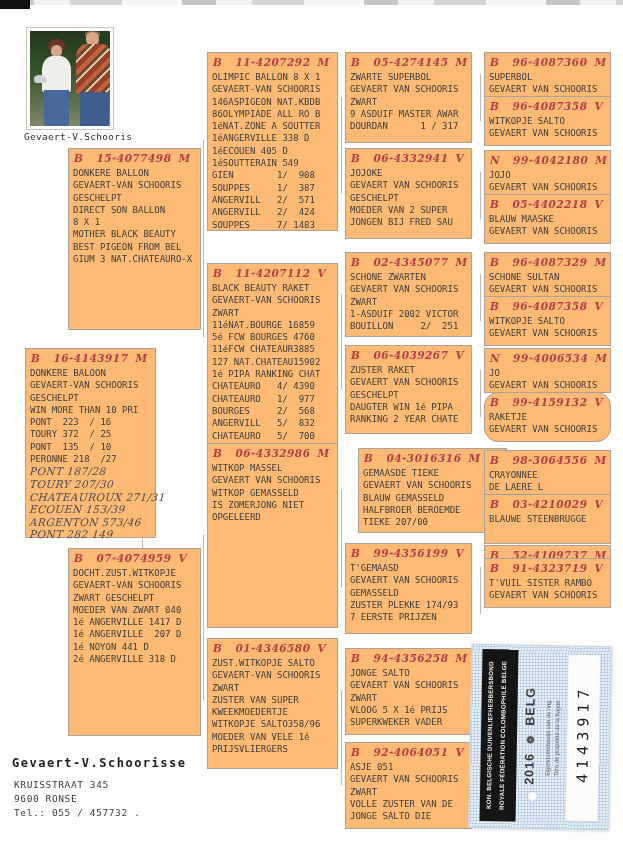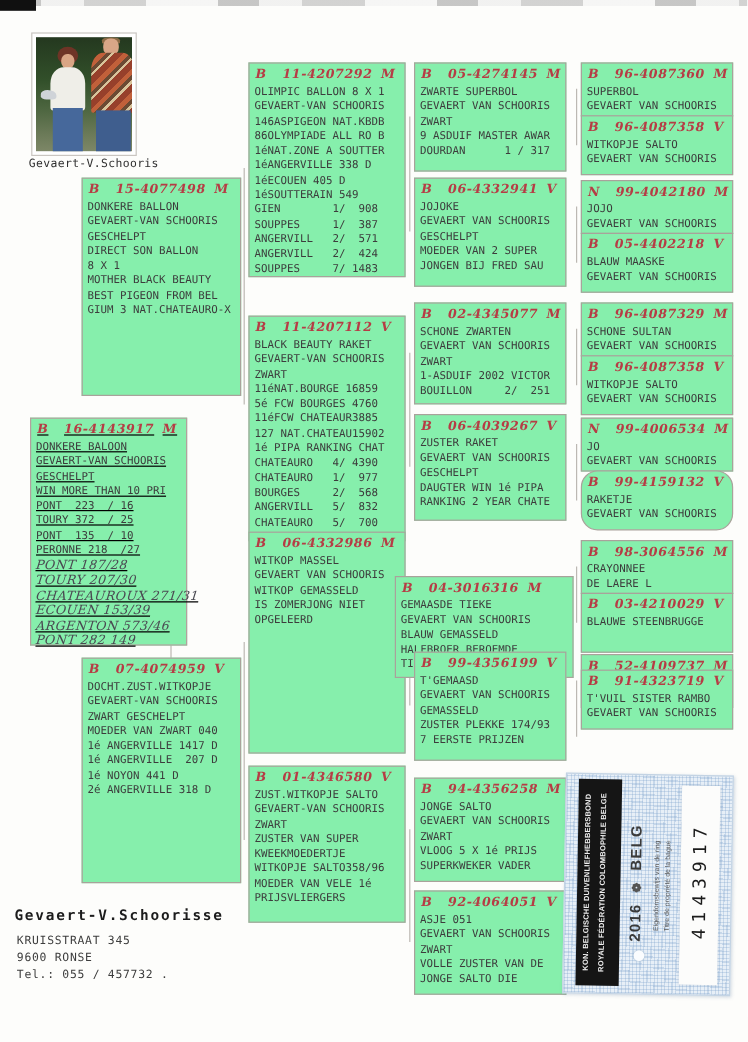--- a/index.html
+++ b/index.html
@@ -23,23 +23,23 @@
   .w-top{left:12px;top:25px;width:29px;height:36px;background:#efeee8;border-radius:38% 38% 8% 8%;}
   .w-jeans{left:14px;top:59px;width:25px;height:40px;background:#46689b;}
   .pigeon{left:4px;top:44px;width:13px;height:8px;background:#cfd3d8;border-radius:60% 80% 40% 50%;}
   .m-head{left:56px;top:1px;width:13px;height:14px;background:#d8a687;border-radius:45%;}
   .m-hair{left:55px;top:0;width:15px;height:5px;background:#8a6b45;border-radius:50% 50% 0 0;}
   .m-shirt{left:46px;top:13px;width:36px;height:50px;border-radius:28% 28% 4% 4%;
     background:repeating-linear-gradient(135deg,#97402b 0 5px,#c1603a 5px 9px,#6b4a33 9px 12px,#d8c39a 12px 14px);}
   .m-jeans{left:50px;top:61px;width:29px;height:40px;background:#3f5e8e;}
   .photo-caption{position:absolute;left:24px;top:131px;font-size:9.5px;color:#2f2f2f;letter-spacing:.3px;}
   
-  .pbox{position:absolute;background:#86efac;border:1px solid #a9a29b;box-sizing:border-box;
+  .pbox{position:absolute;background:#fdba74;border:1px solid #a9a29b;box-sizing:border-box;
     padding:3px 3px 2px 4px;}
-  .pbox.subject{border-color:#b3a09e;text-decoration:underline;}
+  .pbox.subject{border-color:#b3a09e;}
   .phead{font-family:"DejaVu Serif",serif;font-style:italic;font-weight:bold;color:#b63c45;
     font-size:10.5px;letter-spacing:.5px;margin:0 0 3px 1px;white-space:nowrap;}
   .phead .h-country{margin-right:13px;}
   .phead .h-sex{margin-left:7px;}
   .pline{font-size:9px;line-height:12.3px;color:#3c3c3c;white-space:pre;}
   .pline.hand{font-family:"DejaVu Serif",serif;font-style:italic;font-size:10.5px;line-height:12.6px;
     color:#4a4a52;letter-spacing:.4px;transform:skewX(-6deg);transform-origin:left;}
   
   .connectors{position:absolute;left:0;top:0;pointer-events:none;}
   
@@ -229,21 +229,21 @@
         <div class="pline">BOUILLON     2/  251</div>
       </div>
       <div class="pbox" style="left: 345px; top: 345px; width: 127px; height: 89px;">
         <div class="phead"><span class="h-country">B</span><span class="h-ring">06-4039267</span><span class="h-sex">V</span></div>
         <div class="pline">ZUSTER RAKET</div>
         <div class="pline">GEVAERT VAN SCHOORIS</div>
         <div class="pline">GESCHELPT</div>
         <div class="pline">DAUGTER WIN 1é PIPA</div>
         <div class="pline">RANKING 2 YEAR CHATE</div>
       </div>
-      <div class="pbox" style="left: 329px; top: 448px; width: 149px; height: 85px; margin-top: 32px;">
+      <div class="pbox" style="left: 358px; top: 448px; width: 149px; height: 85px;">
         <div class="phead"><span class="h-country">B</span><span class="h-ring">04-3016316</span><span class="h-sex">M</span></div>
         <div class="pline">GEMAASDE TIEKE</div>
         <div class="pline">GEVAERT VAN SCHOORIS</div>
         <div class="pline">BLAUW GEMASSELD</div>
         <div class="pline">HALFBROER BEROEMDE</div>
         <div class="pline">TIEKE 207/00</div>
       </div>
       <div class="pbox" style="left: 345px; top: 543px; width: 127px; height: 91px;">
         <div class="phead"><span class="h-country">B</span><span class="h-ring">99-4356199</span><span class="h-sex">V</span></div>
         <div class="pline">T'GEMAASD</div>

